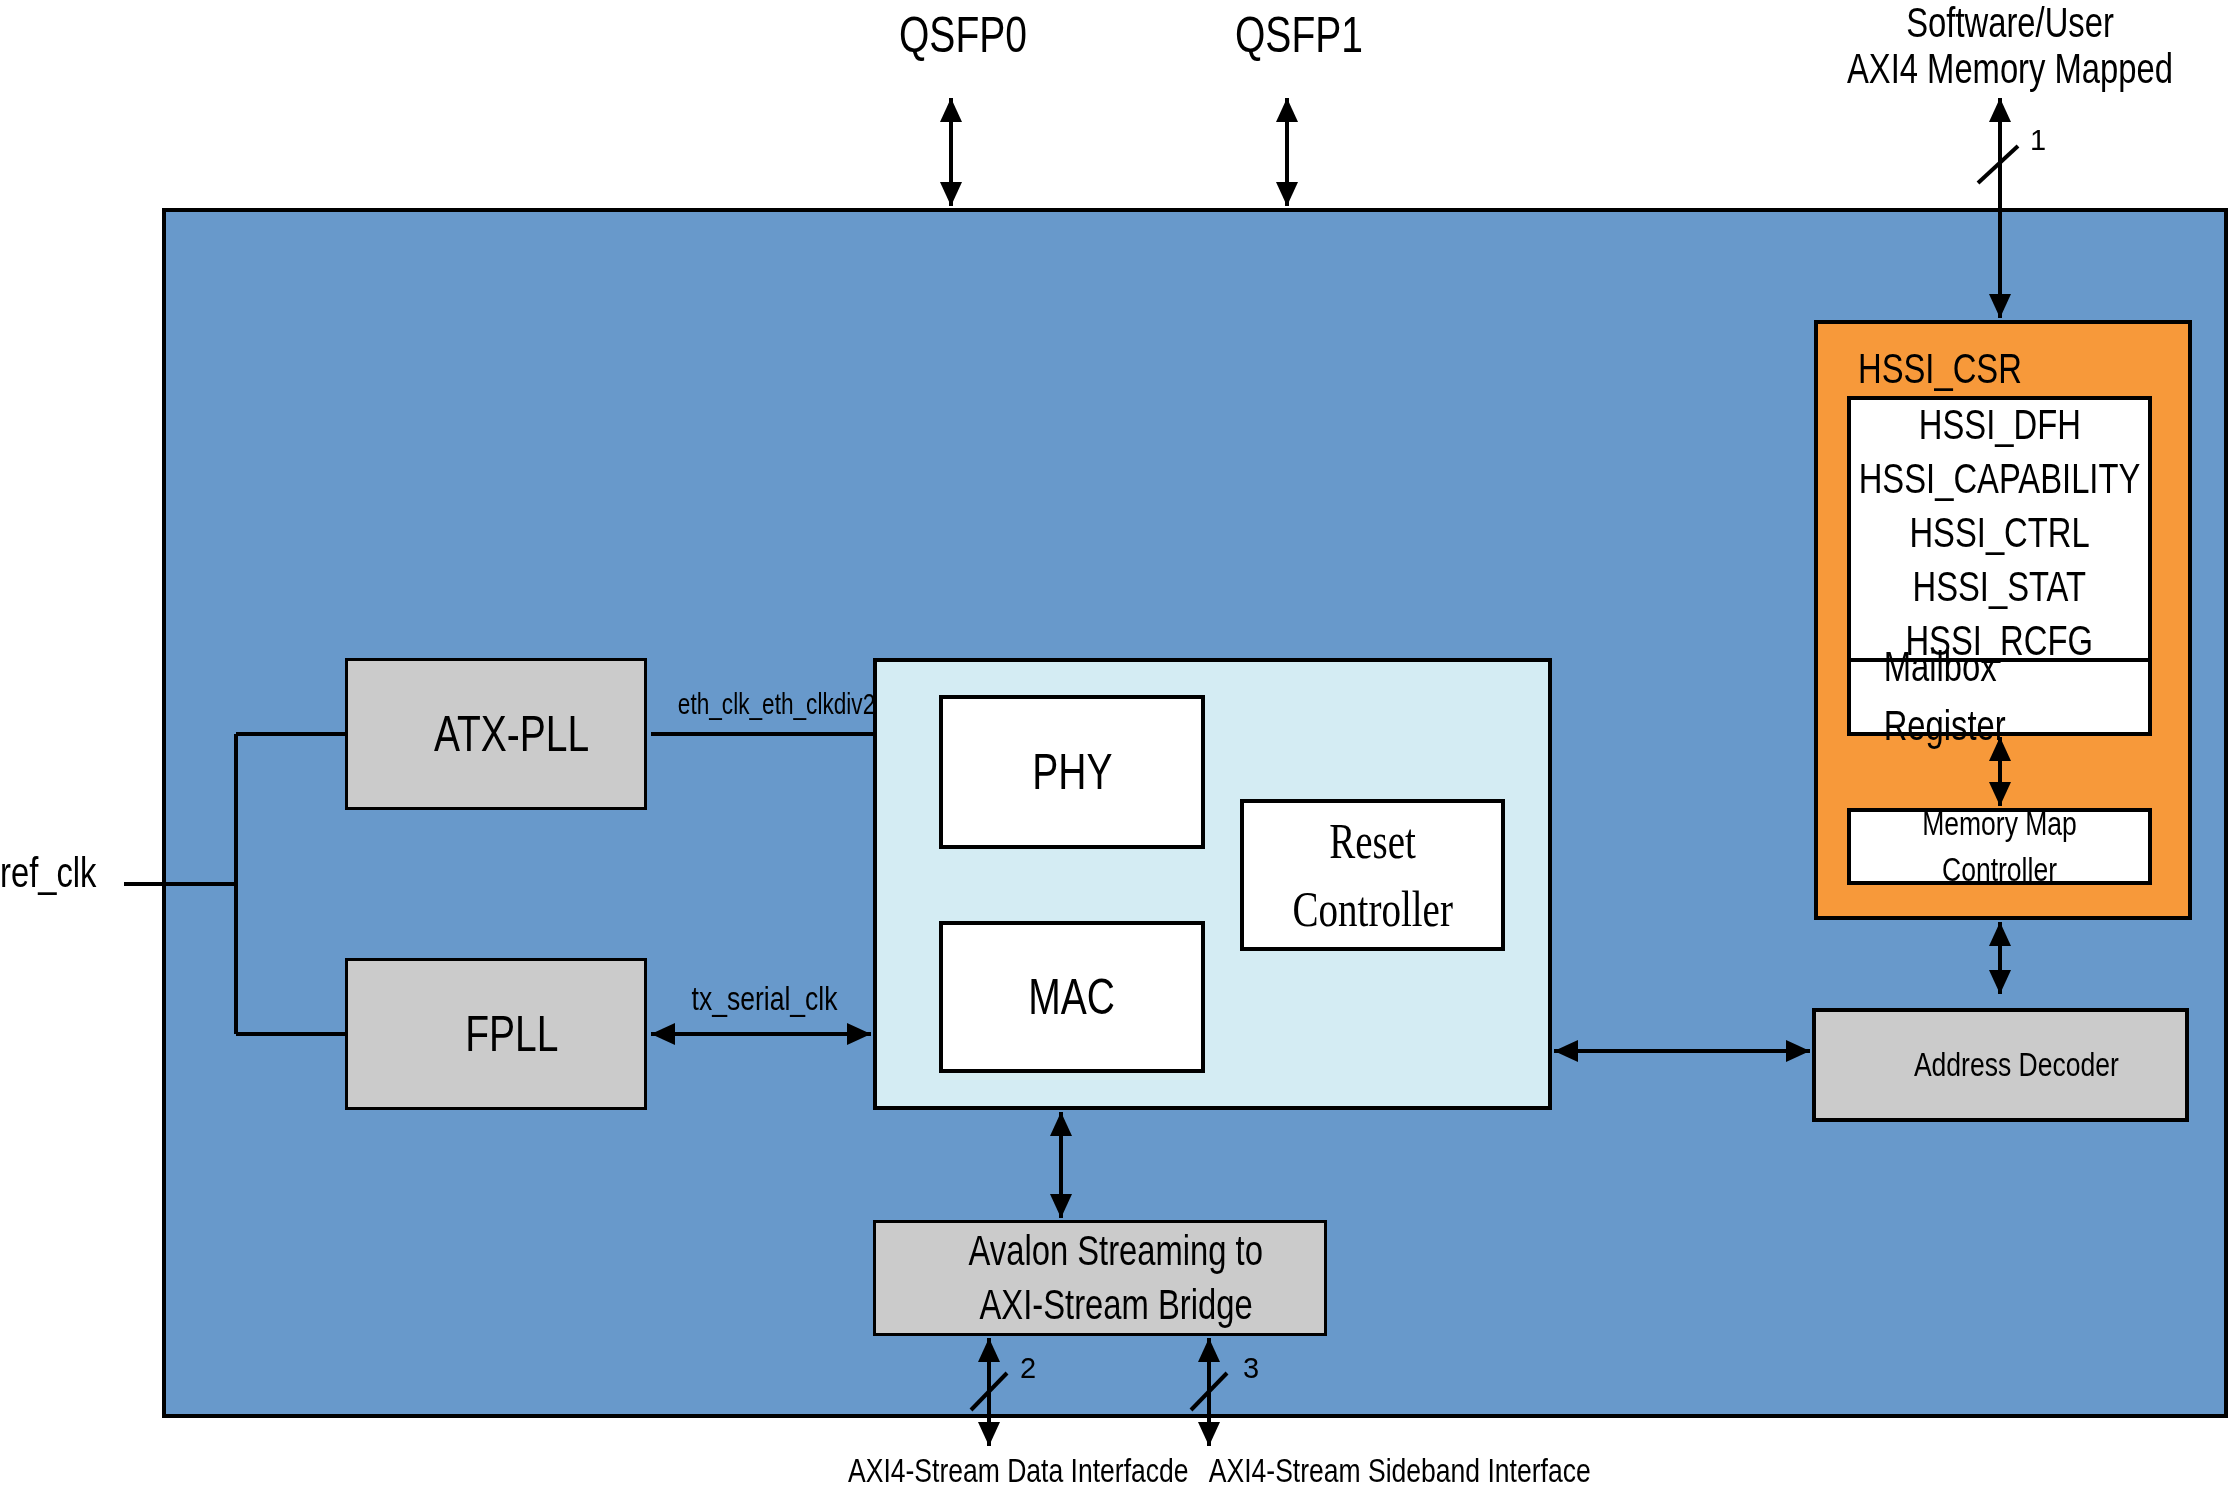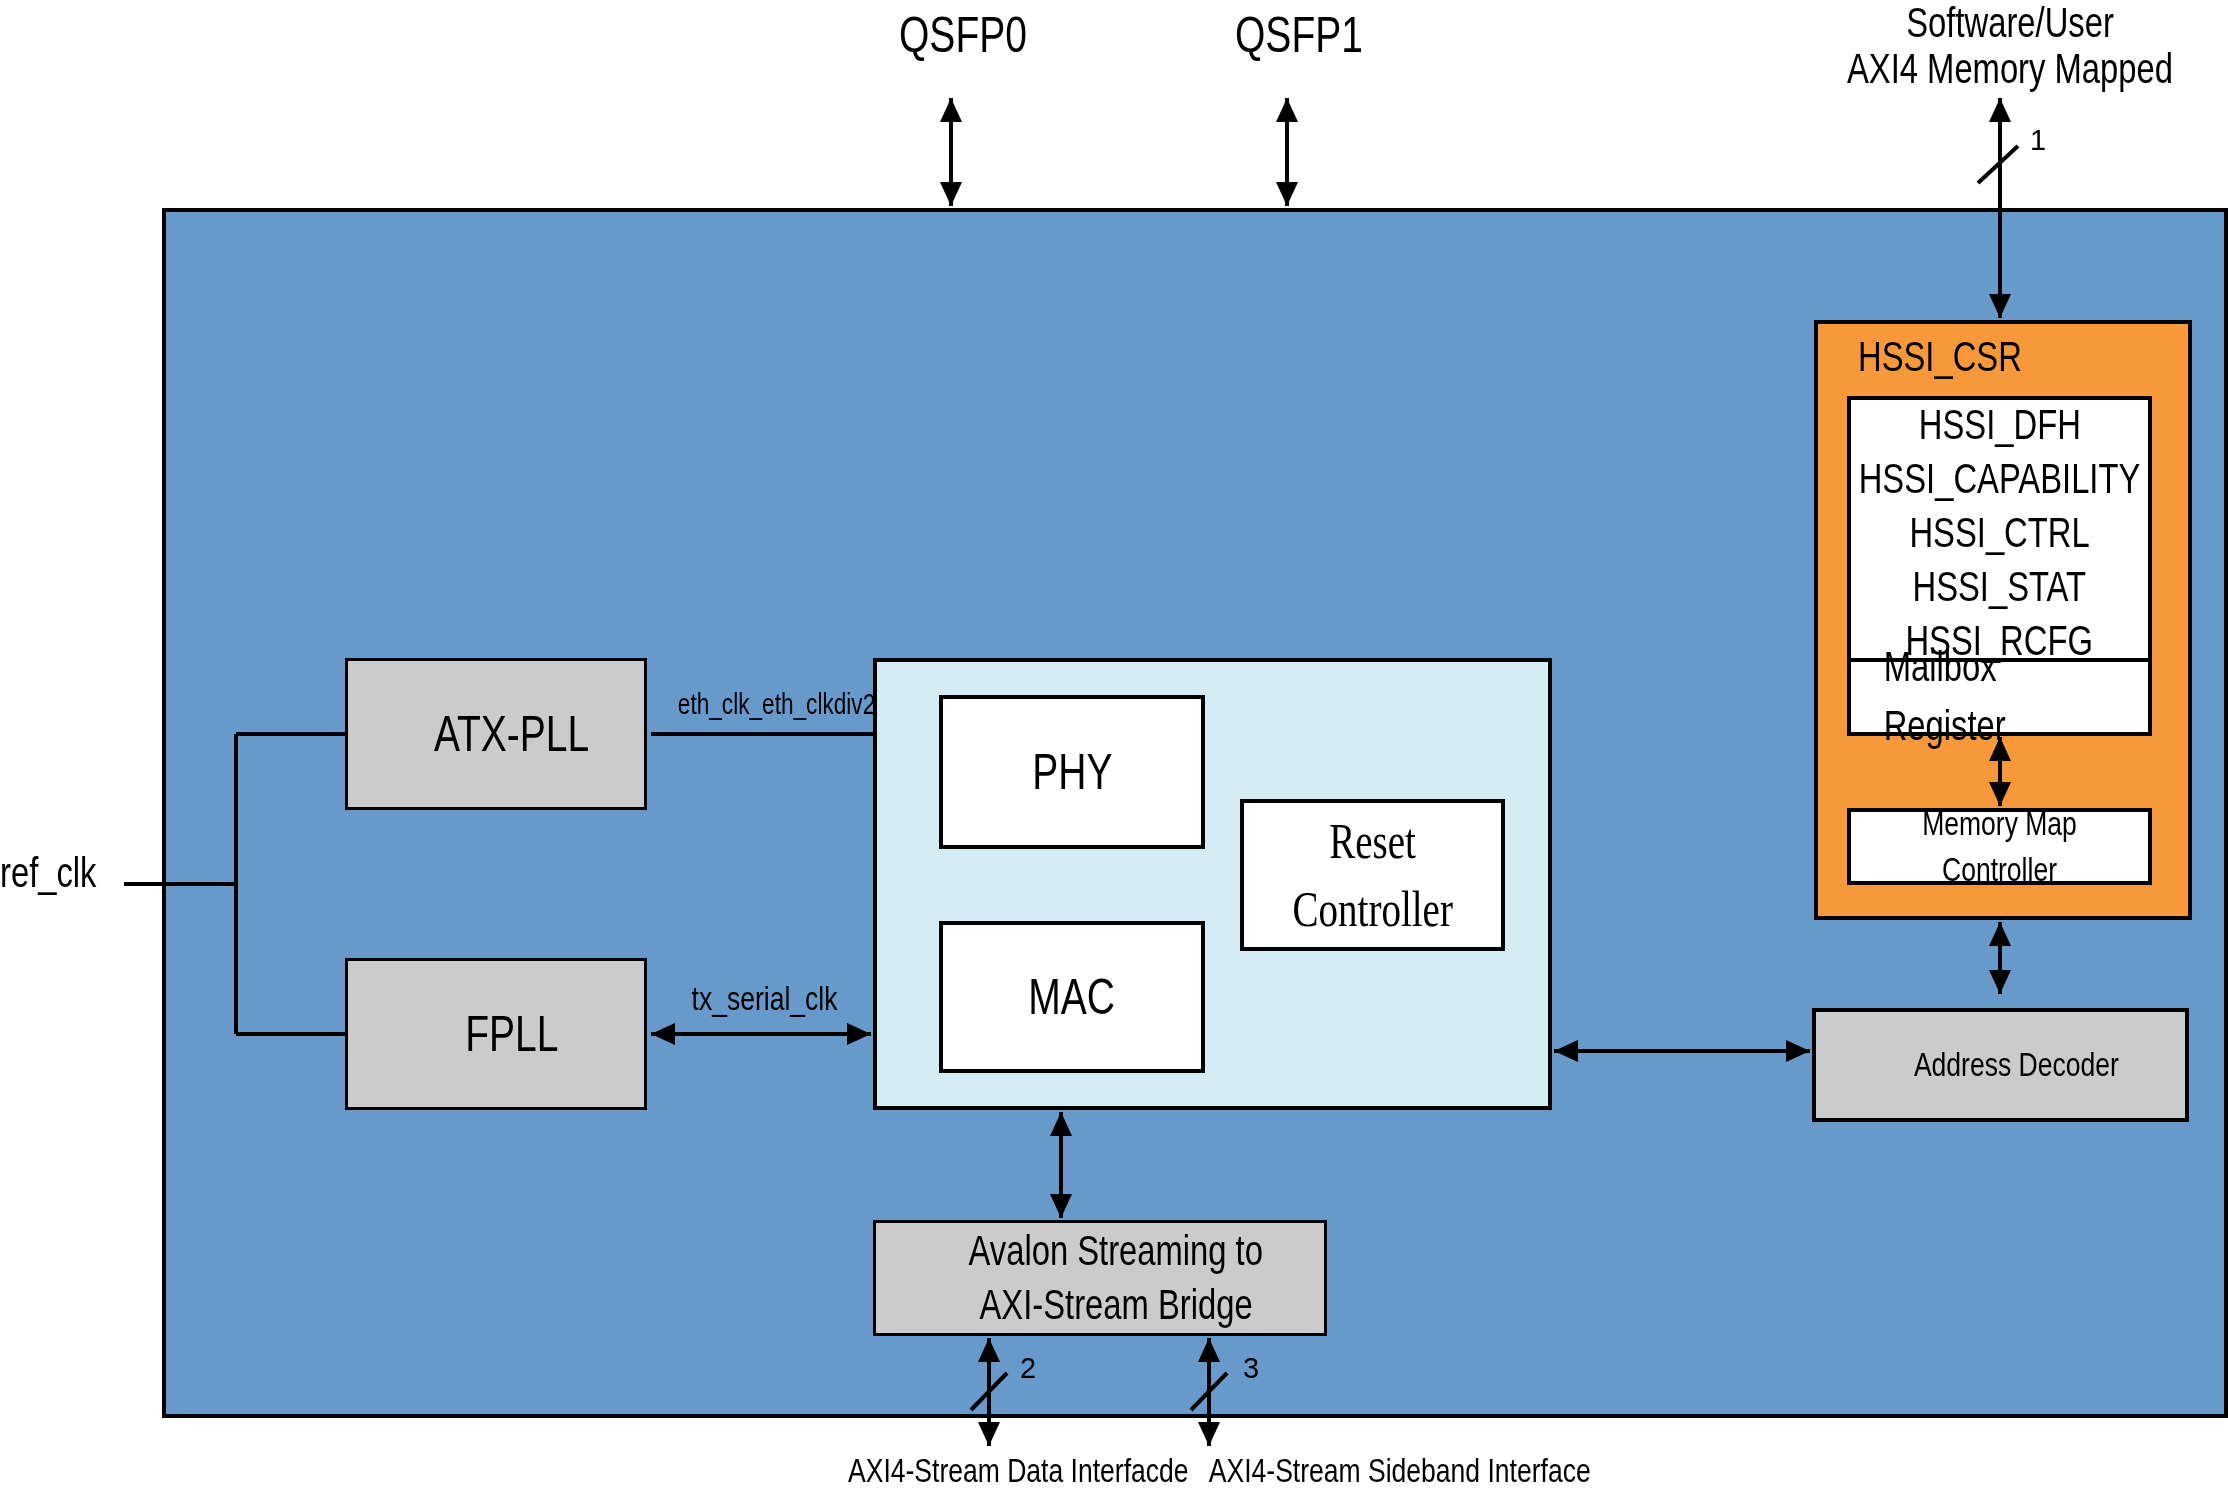--- a/index.html
+++ b/index.html
@@ -47,21 +47,21 @@
   <span class="lbl-big narrow" style="line-height:68px;">Reset</span>
   <span class="lbl-big narrow" style="line-height:68px;">Controller</span>
 </div>
 
 <div class="abs box grey" style="left:873px; top:1220px; width:454px; height:116px; flex-direction:column;">
   <span class="lbl-med narrow" style="line-height:54px;">Avalon Streaming to</span>
   <span class="lbl-med narrow" style="line-height:54px;">AXI-Stream Bridge</span>
 </div>
 
 <div class="abs orange" style="left:1814px; top:320px; width:378px; height:600px;"></div>
-<div class="txt lbl-med" style="left:1858px; top:328px;">
+<div class="txt lbl-med" style="left:1858px; top:340px;">
   <span class="narrow" style="transform-origin:left;">HSSI_CSR</span>
 </div>
 
 <div class="abs white" style="left:1847px; top:396px; width:305px; height:340px;">
   <div style="position:absolute; left:0; right:0; top:2px; height:262px; display:flex; flex-direction:column; align-items:center; justify-content:space-between;">
     <span class="lbl-med narrow" style="line-height:46px;">HSSI_DFH</span>
     <span class="lbl-med narrow" style="line-height:46px;">HSSI_CAPABILITY</span>
     <span class="lbl-med narrow" style="line-height:46px;">HSSI_CTRL</span>
     <span class="lbl-med narrow" style="line-height:46px;">HSSI_STAT</span>
     <span class="lbl-med narrow" style="line-height:46px;">HSSI_RCFG</span>

